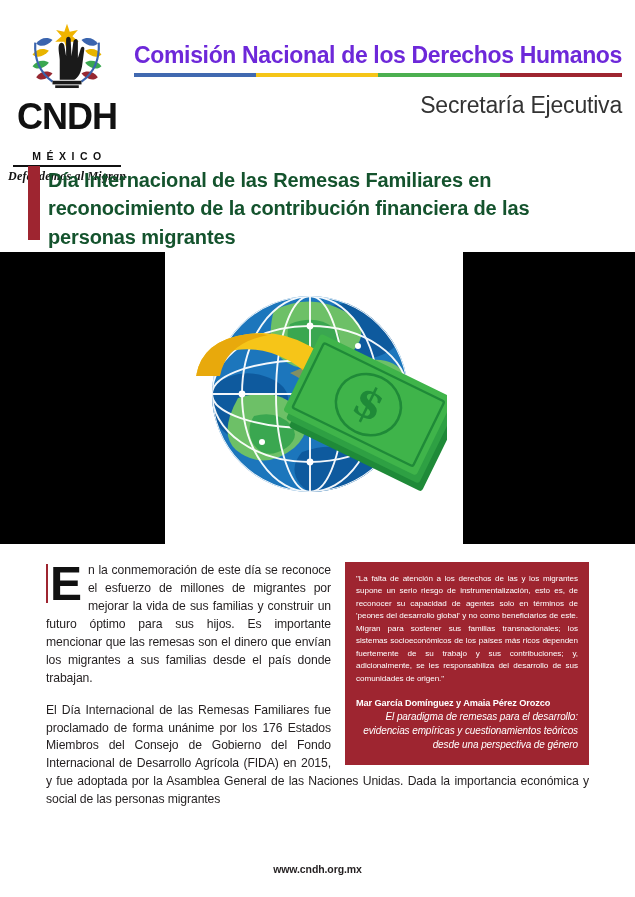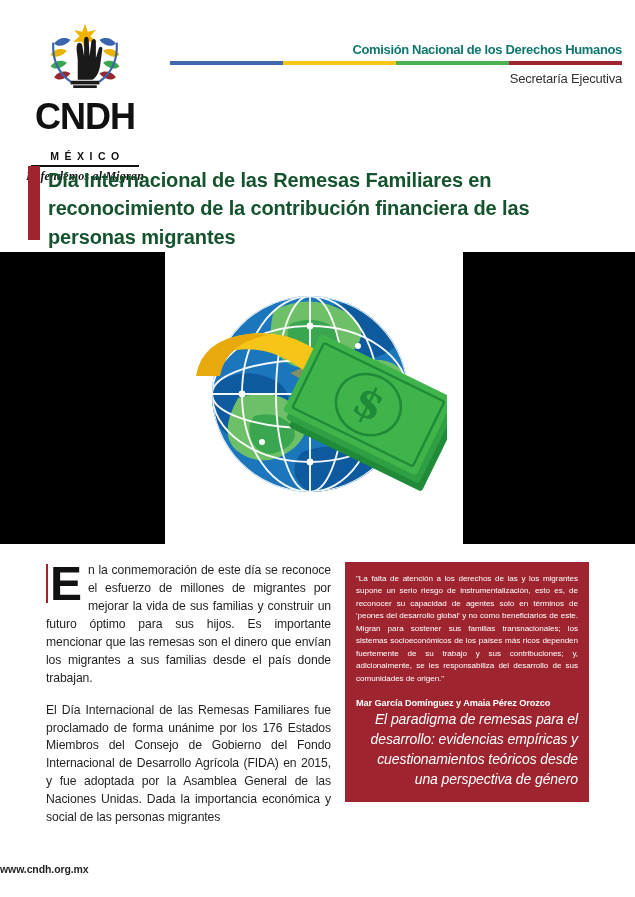--- a/index.html
+++ b/index.html
@@ -57,37 +57,37 @@
     letter-spacing:.2px;
   }
 
   .header-right {
     flex:1;
     padding-right:13px;
     padding-top:42px;
     text-align:right;
   }
   .org-title {
-    font-size:13px;
-    font-weight:bold;
-    color:#0f766e;
+    font-size:23px;
+    font-weight:bold;
+    color:#6d28d9;
     letter-spacing:-.35px;
     white-space:nowrap;
   }
   .org-bar {
     display:flex;
     height:4px;
     margin-top:3.5px;
     margin-left:0;
   }
   .org-bar span { flex:1; display:block; }
   .org-sub {
-    font-size:13px;
+    font-size:23px;
     color:#333;
-    margin-top:6px;
+    margin-top:15px;
     letter-spacing:-.2px;
   }
 
   
   .title-block {
     position:relative;
     padding:14px 30px 10px 48px;
     height:100px;
   }
   .title-accent {
@@ -152,21 +152,21 @@
   }
   .quote-author {
     margin-top:13px;
     font-size:9.2px;
     font-weight:bold;
     text-align:left;
     letter-spacing:-.1px;
   }
   .quote-source {
     margin-top:2px;
-    font-size:14px;
+    font-size:10px;
     font-style:italic;
     text-align:right;
     line-height:1.42;
     letter-spacing:-.1px;
   }
 
   .body-text {
     font-size:12.2px;
     line-height:1.47;
     text-align:justify;
@@ -184,21 +184,21 @@
     margin:2px 6px 0 0;
     color:#111;
     border-left:2.5px solid #9e2530;
     padding-left:2px;
   }
 
   
   .footer {
     position:absolute;
     left:0; right:0; bottom:22px;
-    text-align:left;
+    text-align:center;
   }
   .footer-url {
     font-size:10.5px;
     font-weight:bold;
     color:#231f20;
     letter-spacing:-.1px;
   }
 </style>
 </head>
 <body>

